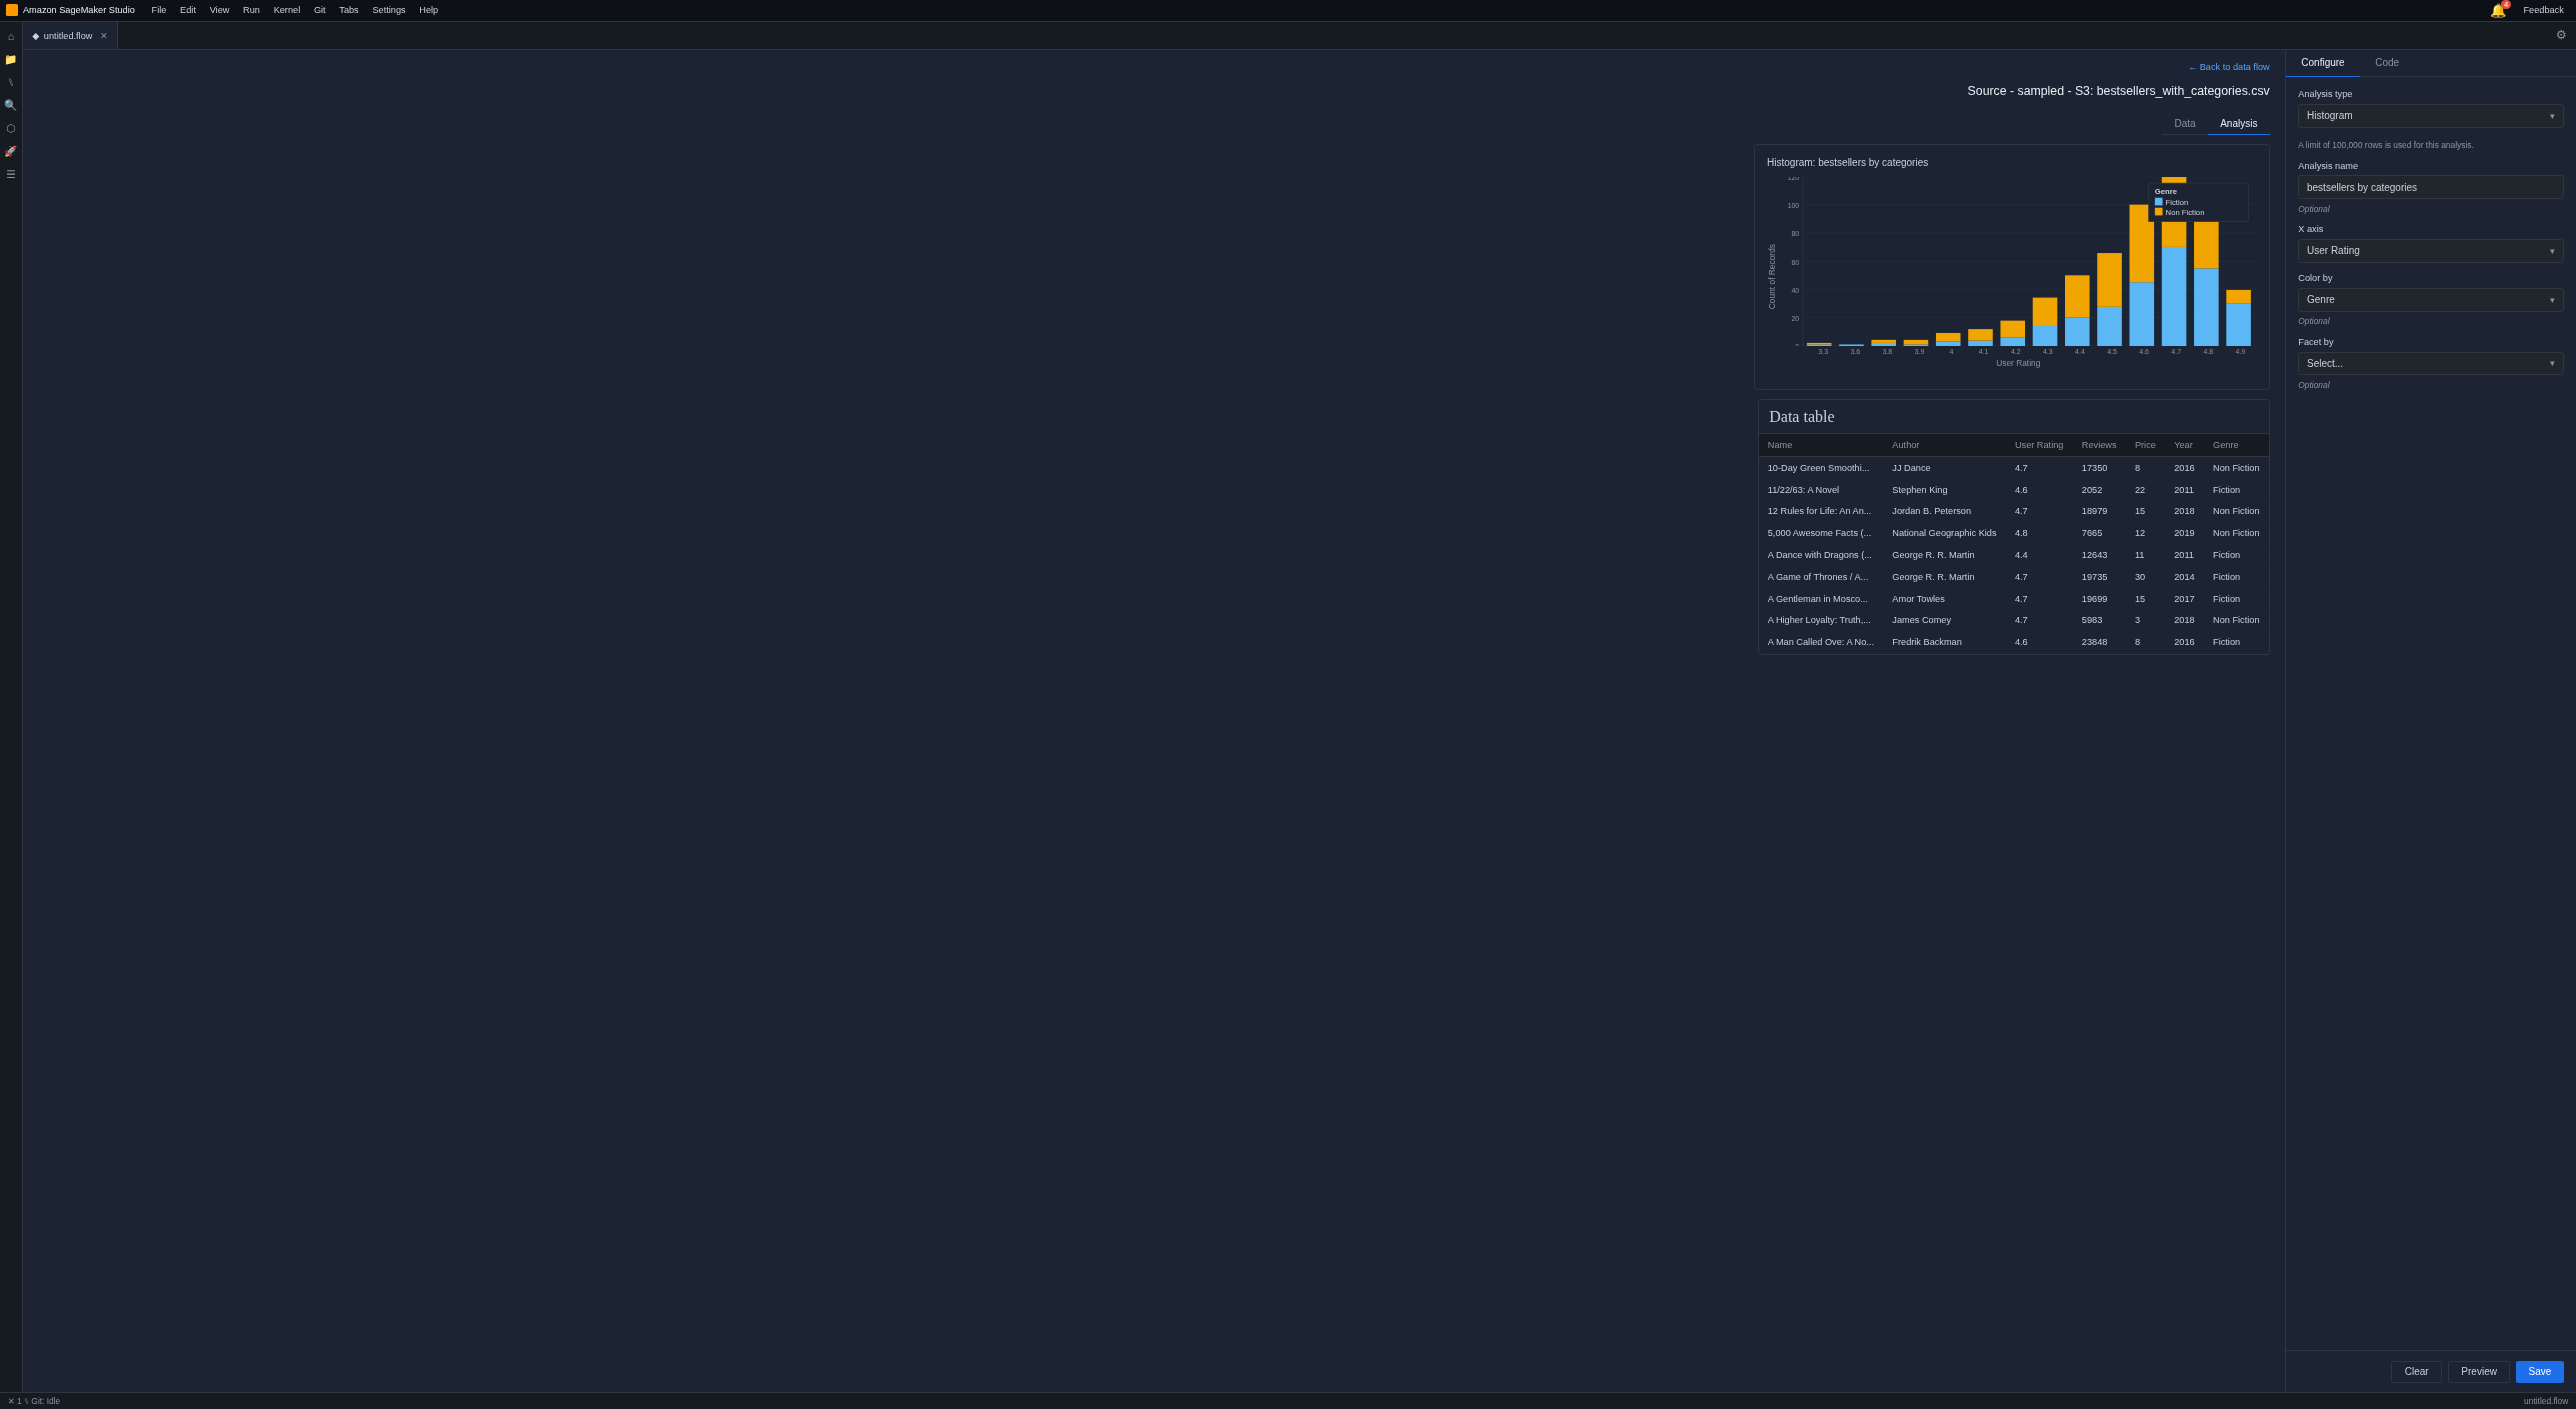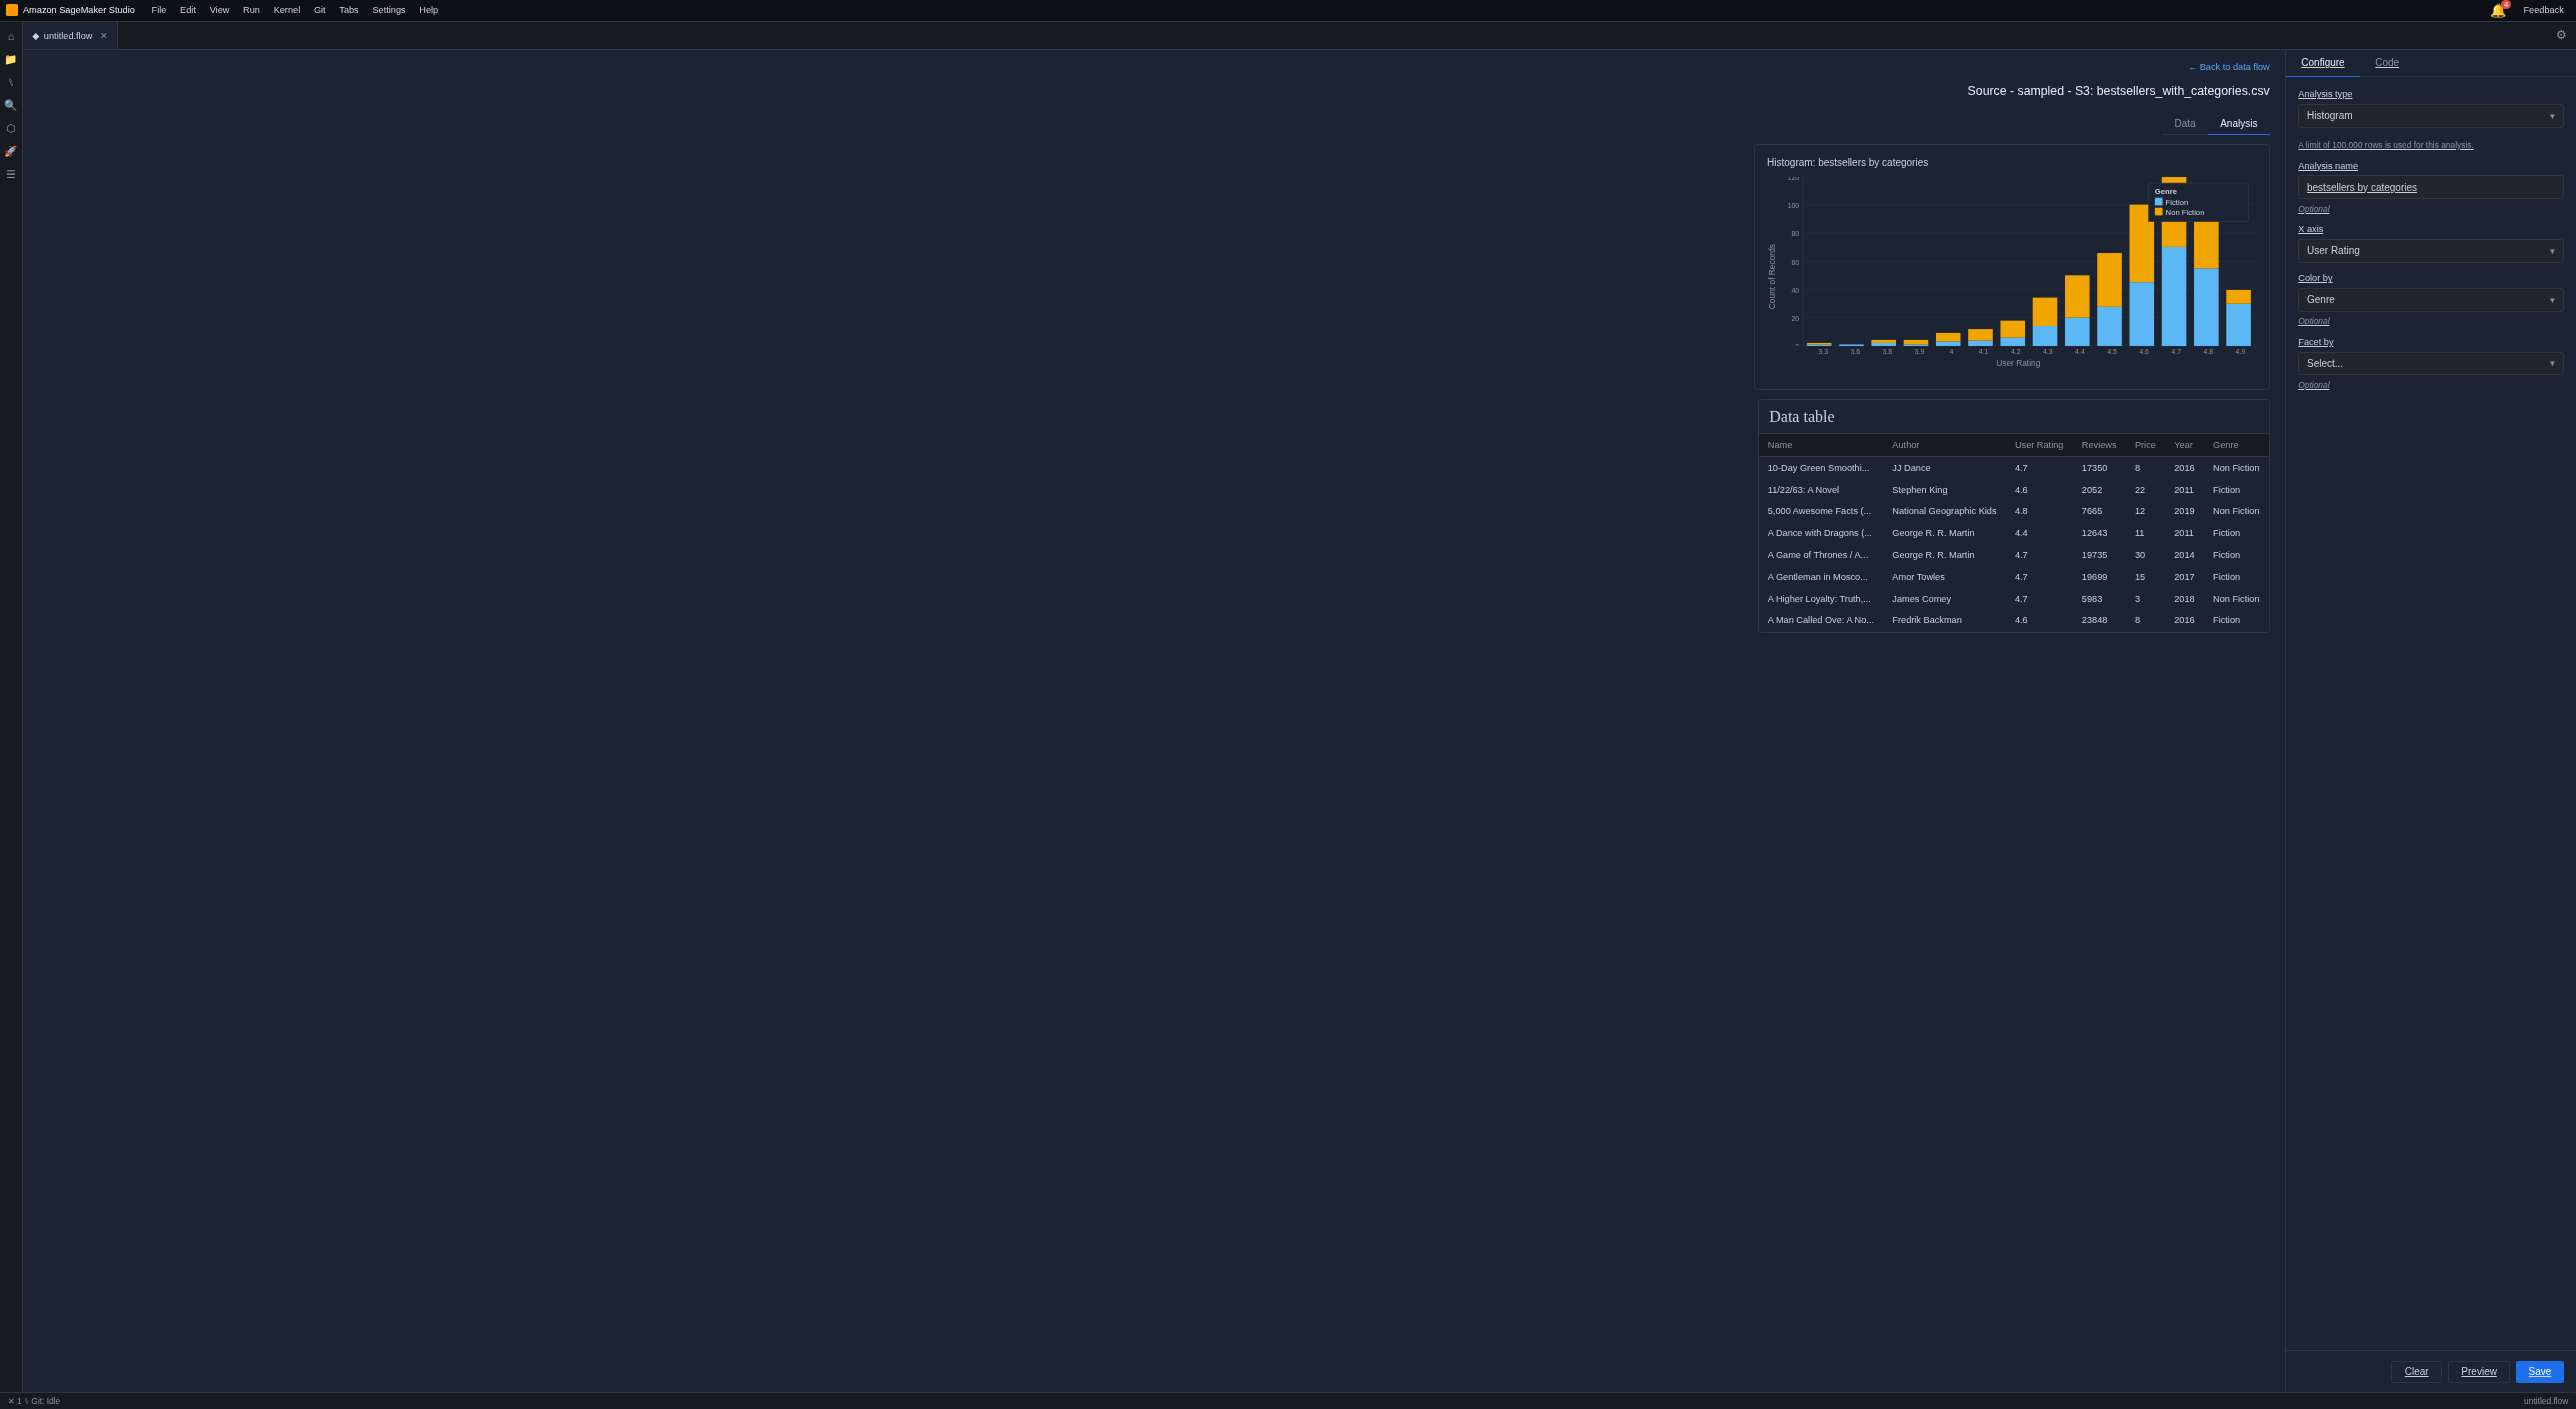--- a/index.html
+++ b/index.html
@@ -54,21 +54,21 @@
     .x-title { text-align: center; font-size: 8.4px; color: #8b949e; margin-top: 3.1px; }
 
     
     .data-table-container { background: #1c2433; border: 0.8px solid #30363d; border-radius: 3.1px; overflow: hidden; }
     .data-table-title { padding: 7.7px 10.7px; font-size: 16px; color: #c8d0da; border-bottom: 0.8px solid #30363d; font-family: Liberation Serif, serif; }
     .data-table { width: 100%; border-collapse: collapse; font-size: 9.2px; }
     .data-table th { background: #161b22; color: #8b949e; padding: 6.1px 9.2px; text-align: left; font-weight: 500; border-bottom: 0.8px solid #30363d; white-space: nowrap; }
     .data-table td { padding: 5.4px 9.2px; border-bottom: 0.8px solid #21262d; color: #c8d0da; white-space: nowrap; }
 
     
-    .right-panel { width: 291px; background: #1c2433; border-left: 0.8px solid #30363d; display: flex; flex-direction: column; flex-shrink: 0; overflow-y: auto; text-decoration: underline; }
+    .right-panel { width: 291px; background: #1c2433; border-left: 0.8px solid #30363d; display: flex; flex-direction: column; flex-shrink: 0; overflow-y: auto; }
     .right-panel-tabs { display: flex; border-bottom: 0.8px solid #30363d; }
     .right-tab { padding: 7.7px 15.3px; font-size: 10px; cursor: pointer; color: #8b949e; border-bottom: 1.5px solid transparent; margin-bottom: -0.8px; }
     .right-tab.active { color: #e6edf3; border-bottom: 1.5px solid #1f6feb; }
 
     .right-panel-body { padding: 12.3px; display: flex; flex-direction: column; gap: 10.7px; flex: 1; }
     .field-group { display: flex; flex-direction: column; gap: 4.6px; }
     .field-label { font-size: 9.2px; color: #c8d0da; }
     .field-note { font-size: 8.4px; color: #8b949e; margin-top: 1.5px; }
     .field-optional { font-size: 8.4px; color: #8b949e; font-style: italic; }
     .select-wrapper { position: relative; }
@@ -273,20 +273,29 @@
                   <tr>
                     <td>11/22/63: A Novel</td>
                     <td>Stephen King</td>
                     <td>4.6</td>
                     <td>2052</td>
                     <td>22</td>
                     <td>2011</td>
                     <td>Fiction</td>
                   </tr>
                   <tr>
+                    <td>12 Rules for Life: An An...</td>
+                    <td>Jordan B. Peterson</td>
+                    <td>4.7</td>
+                    <td>18979</td>
+                    <td>15</td>
+                    <td>2018</td>
+                    <td>Non Fiction</td>
+                  </tr>
+                  <tr>
                     <td>5,000 Awesome Facts (... </td>
                     <td>National Geographic Kids</td>
                     <td>4.8</td>
                     <td>7665</td>
                     <td>12</td>
                     <td>2019</td>
                     <td>Non Fiction</td>
                   </tr>
                   <tr>
                     <td>A Dance with Dragons (... </td>

